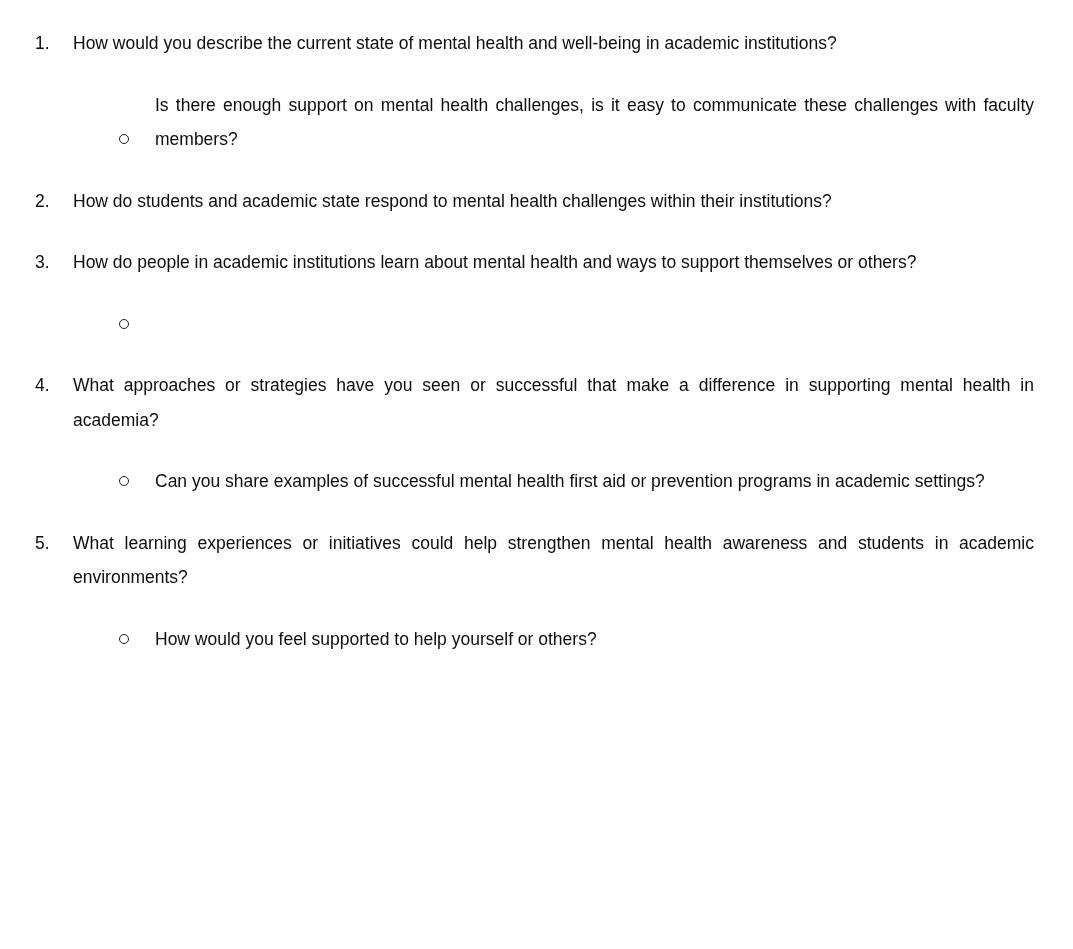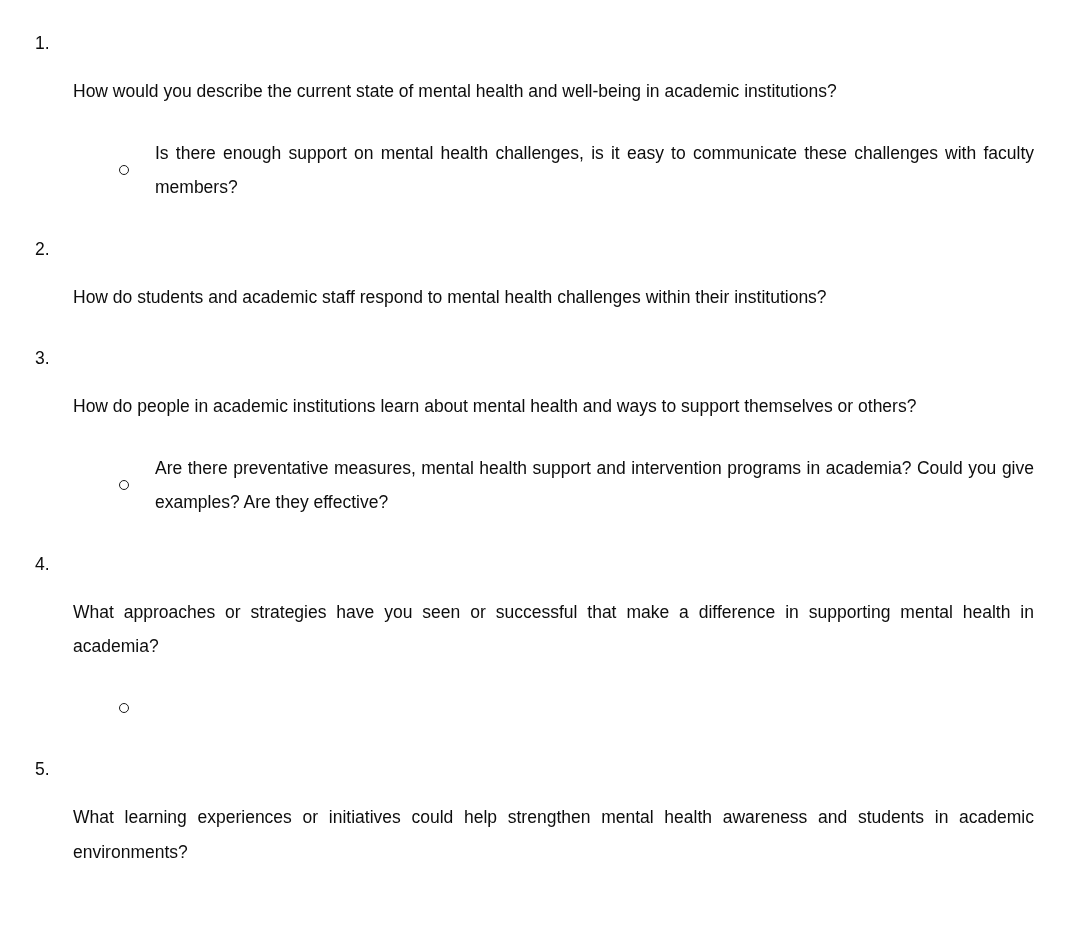--- a/index.html
+++ b/index.html
@@ -30,25 +30,24 @@
     margin: 0 0 27px 0;
   }
   .q-num {
     flex: 0 0 38px;
     text-align: left;
   }
   .q-text {
     flex: 1 1 auto;
     text-align: justify;
     text-justify: inter-word;
-    margin-top: 48px;
   }
   .q-sub {
     display: flex;
-    align-items: center;
+    align-items: flex-end;
     margin: 0 0 27px 0;
     padding-left: 83px;
   }
   .q-bullet-cell {
     flex: 0 0 37px;
     position: relative;
     height: 34.5px;
   }
   .q-bullet {
     position: absolute;
@@ -81,49 +80,55 @@
       <span class="q-bullet-cell">
           <span class="q-bullet"></span>
         </span>
       <div class="q-sub-text">Is there enough support on mental health challenges, is it easy to communicate these challenges with faculty members?</div>
     </div>
   </div>
 
   <div class="q-item">
     <div class="q-main">
       <span class="q-num">2.</span>
-      <div class="q-text">How do students and academic staff respond to mental health challenges within their institutions?</div>
+      <div class="q-text">How do students and academic state respond to mental health challenges within their institutions?</div>
     </div>
   </div>
 
   <div class="q-item">
     <div class="q-main">
       <span class="q-num">3.</span>
       <div class="q-text">How do people in academic institutions learn about mental health and ways to support themselves or others?</div>
     </div>
     <div class="q-sub">
       <span class="q-bullet-cell">
           <span class="q-bullet"></span>
         </span>
-      <div class="q-sub-text">Are there preventative measures, mental health support and intervention programs in academia? Could you give examples? Are they effective?</div>
     </div>
   </div>
 
   <div class="q-item">
     <div class="q-main">
       <span class="q-num">4.</span>
       <div class="q-text">What approaches or strategies have you seen or successful that make a difference in supporting mental health in academia?</div>
     </div>
     <div class="q-sub">
       <span class="q-bullet-cell">
           <span class="q-bullet"></span>
         </span>
+      <div class="q-sub-text">Can you share examples of successful mental health first aid or prevention programs in academic settings?</div>
     </div>
   </div>
 
   <div class="q-item">
     <div class="q-main">
       <span class="q-num">5.</span>
       <div class="q-text">What learning experiences or initiatives could help strengthen mental health awareness and students in academic environments?</div>
     </div>
+    <div class="q-sub">
+      <span class="q-bullet-cell">
+          <span class="q-bullet"></span>
+        </span>
+      <div class="q-sub-text">How would you feel supported to help yourself or others?</div>
+    </div>
   </div>
 
 </div>
 
 </body></html>

